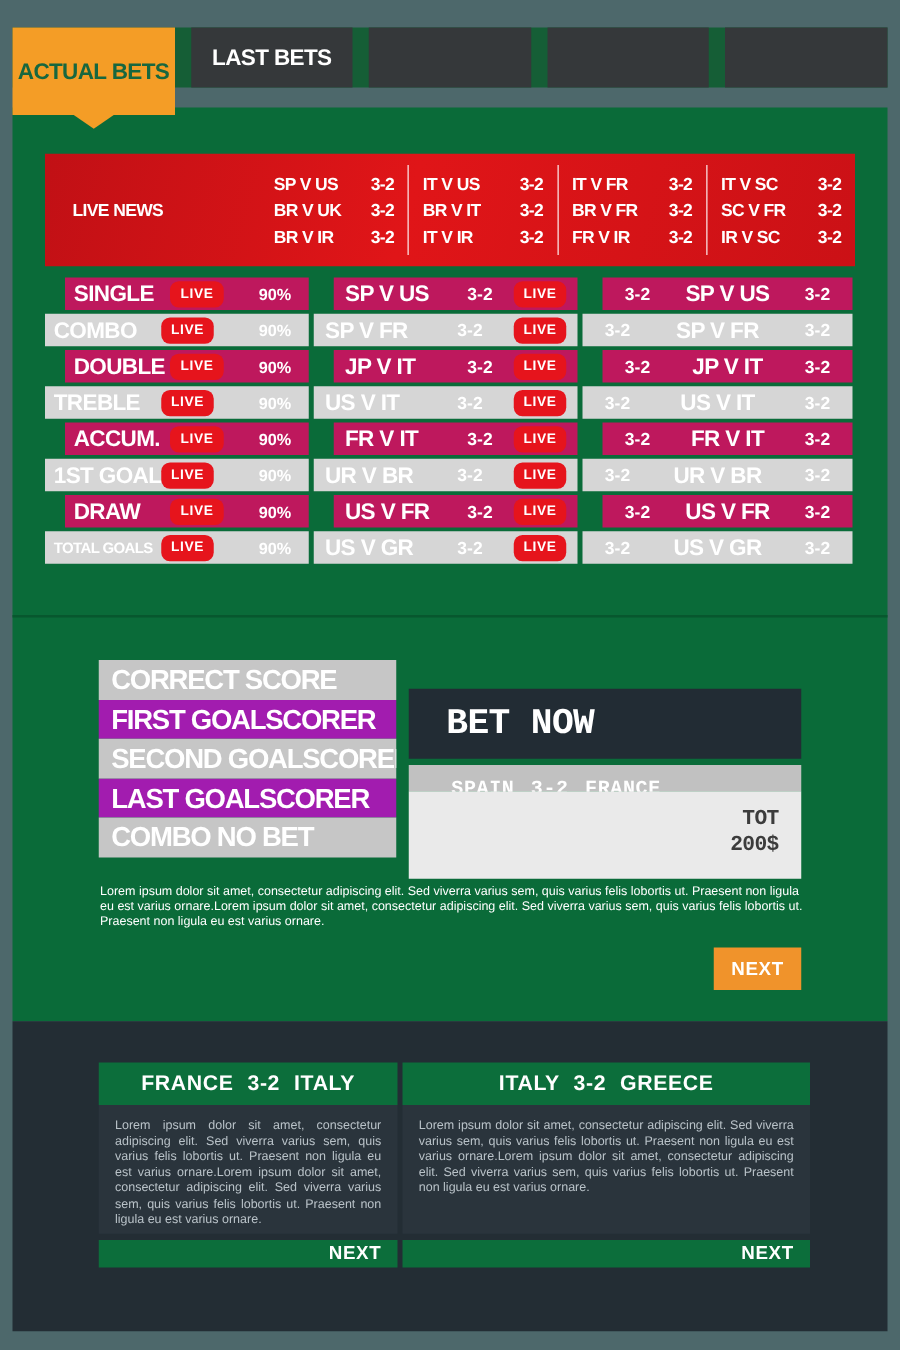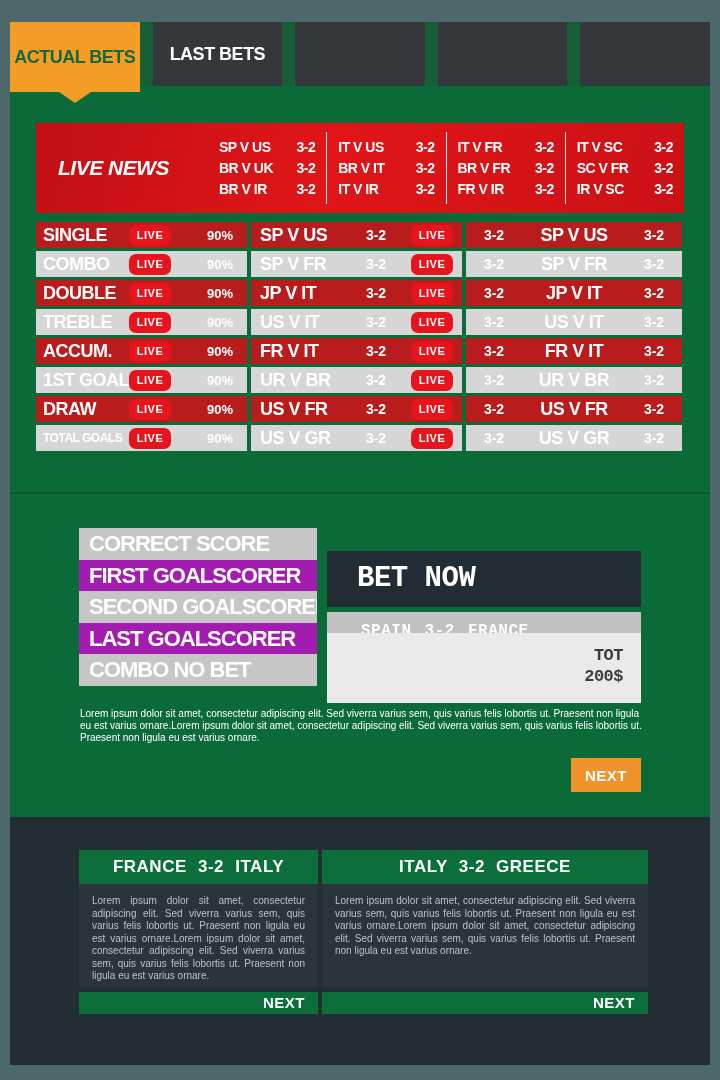--- a/index.html
+++ b/index.html
@@ -1,48 +1,48 @@
 <!DOCTYPE html>
 <html><head>
 <meta charset="utf-8">
 <style>
   html,body{margin:0;padding:0;}
   .page{position:relative;width:720px;height:1080px;background:#4d686b;overflow:hidden;
         font-family:"Liberation Sans",sans-serif;}
 
   
-  .tabbar{position:absolute;left:10px;top:22px;width:700px;height:64px;display:flex;gap:13px;background:#155e36;}
+  .tabbar{position:absolute;left:10px;top:22px;width:700px;height:48px;display:flex;gap:13px;background:#155e36;}
   .tab{flex:1;background:#35383a;display:flex;align-items:center;justify-content:center;
        color:#fff;font-weight:bold;font-size:18px;letter-spacing:-0.5px;white-space:nowrap;}
   .tab.active{background:#f49d26;color:#17673f;height:70px;position:relative;z-index:2;}
   .tab.active::after{content:'';position:absolute;left:50%;bottom:-11px;transform:translateX(-50%);
        border-left:16px solid transparent;border-right:16px solid transparent;border-top:11px solid #f49d26;}
 
   
   .green-body{position:absolute;left:10px;top:86px;width:700px;height:731px;background:#0a6b39;}
   .divider{position:absolute;left:0;top:406px;width:700px;height:0;border-top:2px solid #07572e;}
 
   
   .banner{position:absolute;left:26px;top:37px;width:648px;height:90px;color:#fff;display:flex;
           background:linear-gradient(105deg,#c11015 0%,#e01518 45%,#cb1116 100%);}
-  .ln-label{width:150px;display:flex;align-items:center;padding-left:22px;font-size:21px;
-            font-weight:bold;letter-spacing:-0.5px;font-style:italic;}
+  .ln-label{width:150px;display:flex;align-items:center;padding-left:22px;font-size:14px;
+            font-weight:bold;letter-spacing:-0.5px;}
   .ln-cols{flex:1;display:flex;}
   .ln-col{flex:1;display:flex;flex-direction:column;justify-content:center;gap:5px;
           padding:0 11px;margin:9px 0;}
   .ln-col + .ln-col{border-left:1px solid rgba(255,255,255,0.9);}
   .ln-row{display:flex;justify-content:space-between;font-size:14px;font-weight:bold;letter-spacing:-0.5px;}
 
   
   .bt{position:absolute;top:136px;}
   #tbl-types{left:26px;width:211px;}
   #tbl-mid{left:241px;width:211px;}
   #tbl-right{left:456px;width:216px;}
   .bt-row{height:26px;margin-bottom:3px;display:flex;align-items:center;color:#fff;font-weight:bold;}
-  .bt-row.odd{background:#b91c1c;}
+  .bt-row.odd{background:#be185d;margin-left:16px;}
   .bt-row.even{background:#d6d6d6;}
   .bt-row .lbl{letter-spacing:-0.5px;white-space:nowrap;}
   #tbl-types .lbl{width:80px;padding-left:7px;}
   #tbl-types .bz{flex:1;text-align:center;}
   #tbl-types .pct{width:56px;text-align:right;padding-right:14px;font-size:13px;}
   .live{display:inline-block;background:#e6141c;color:#fff;font-size:11px;font-weight:bold;
         padding:5px 8px;border-radius:7px;line-height:1;letter-spacing:0.5px;}
   #tbl-mid .lbl{width:90px;padding-left:9px;font-size:18px;}
   #tbl-mid .score{flex:1;text-align:center;font-size:14px;}
   #tbl-mid .bz-r{width:60px;text-align:center;}

